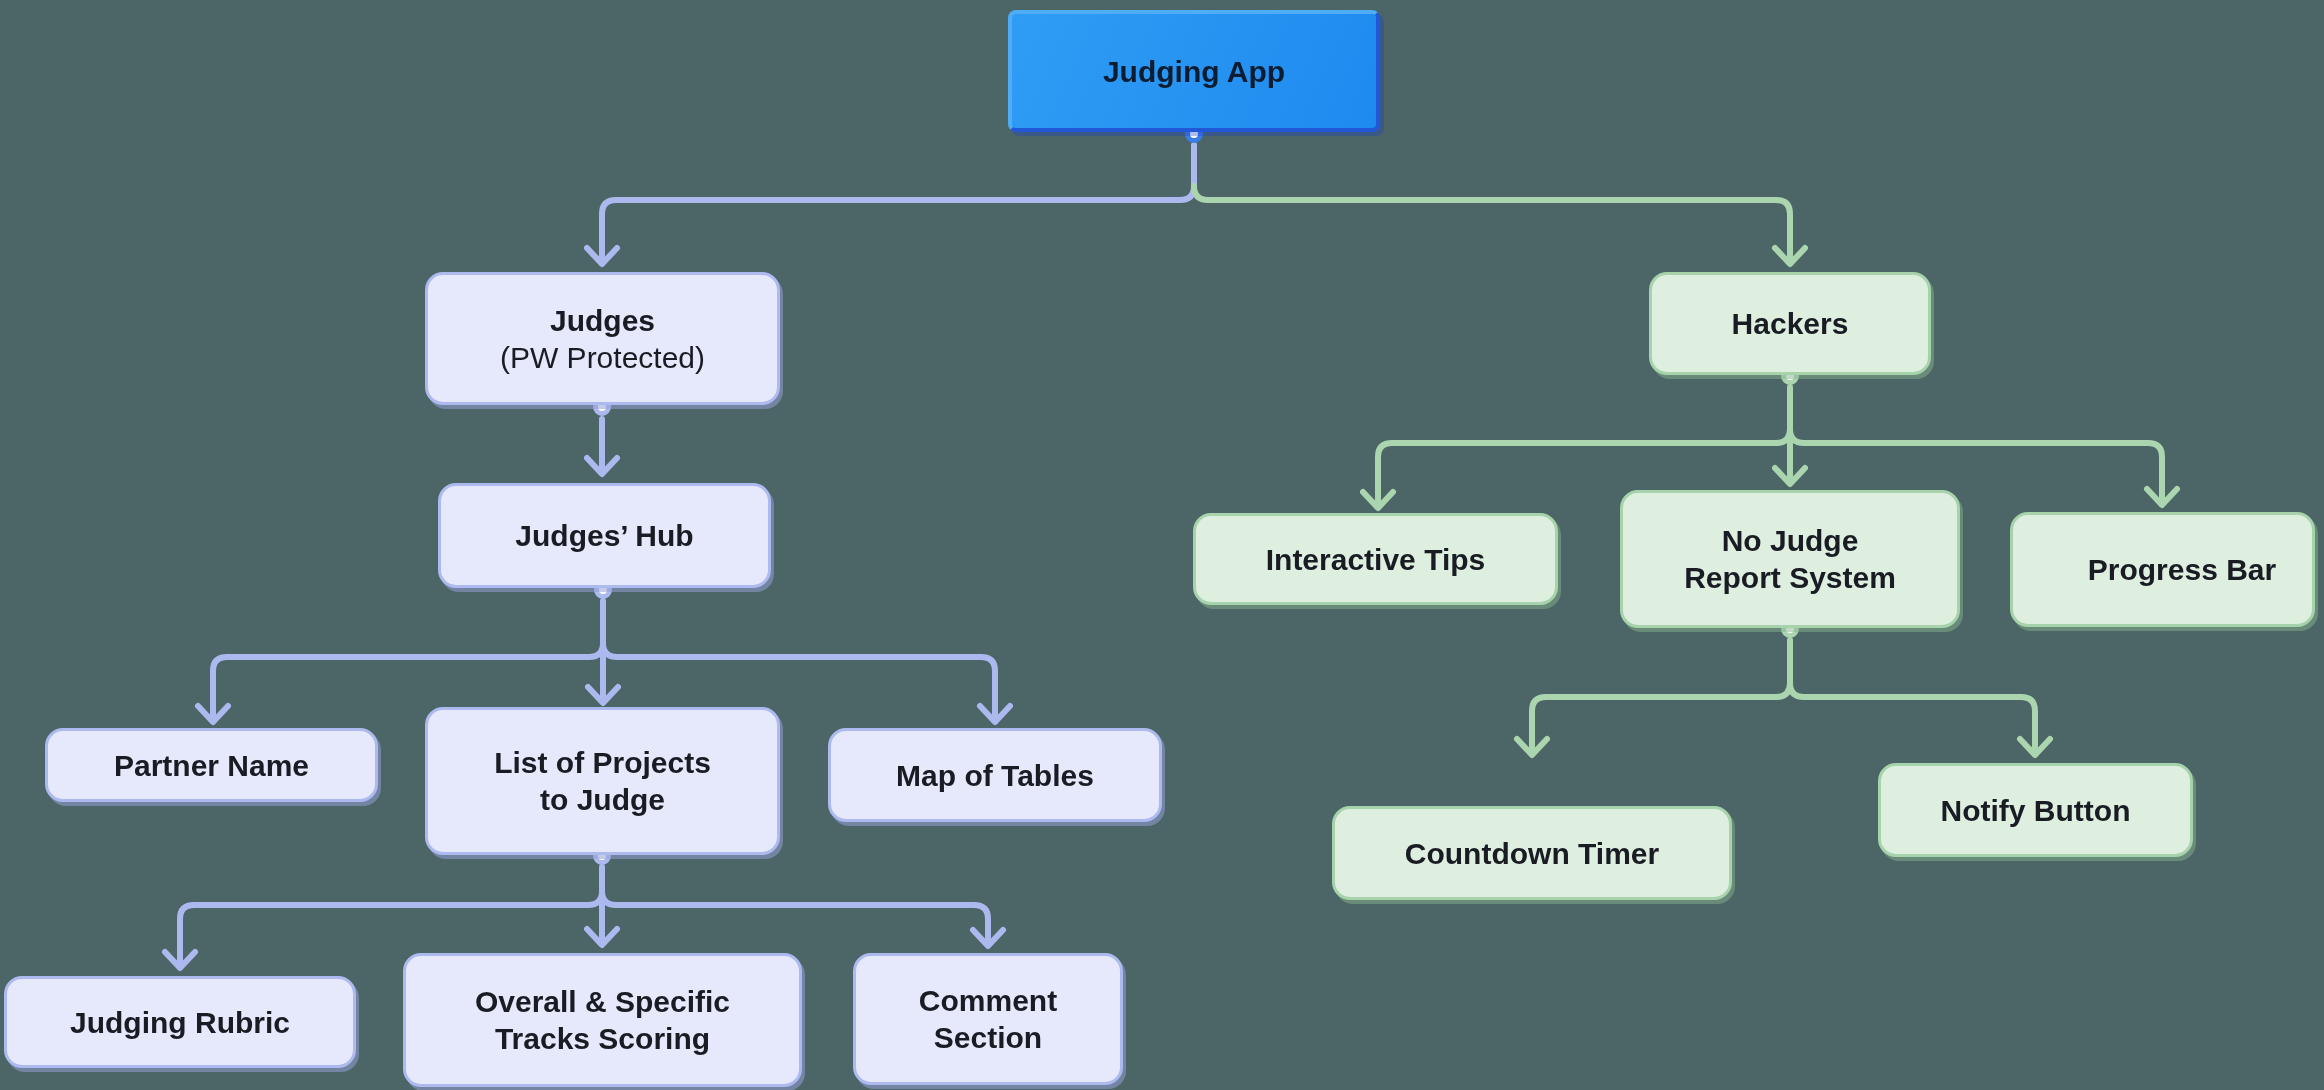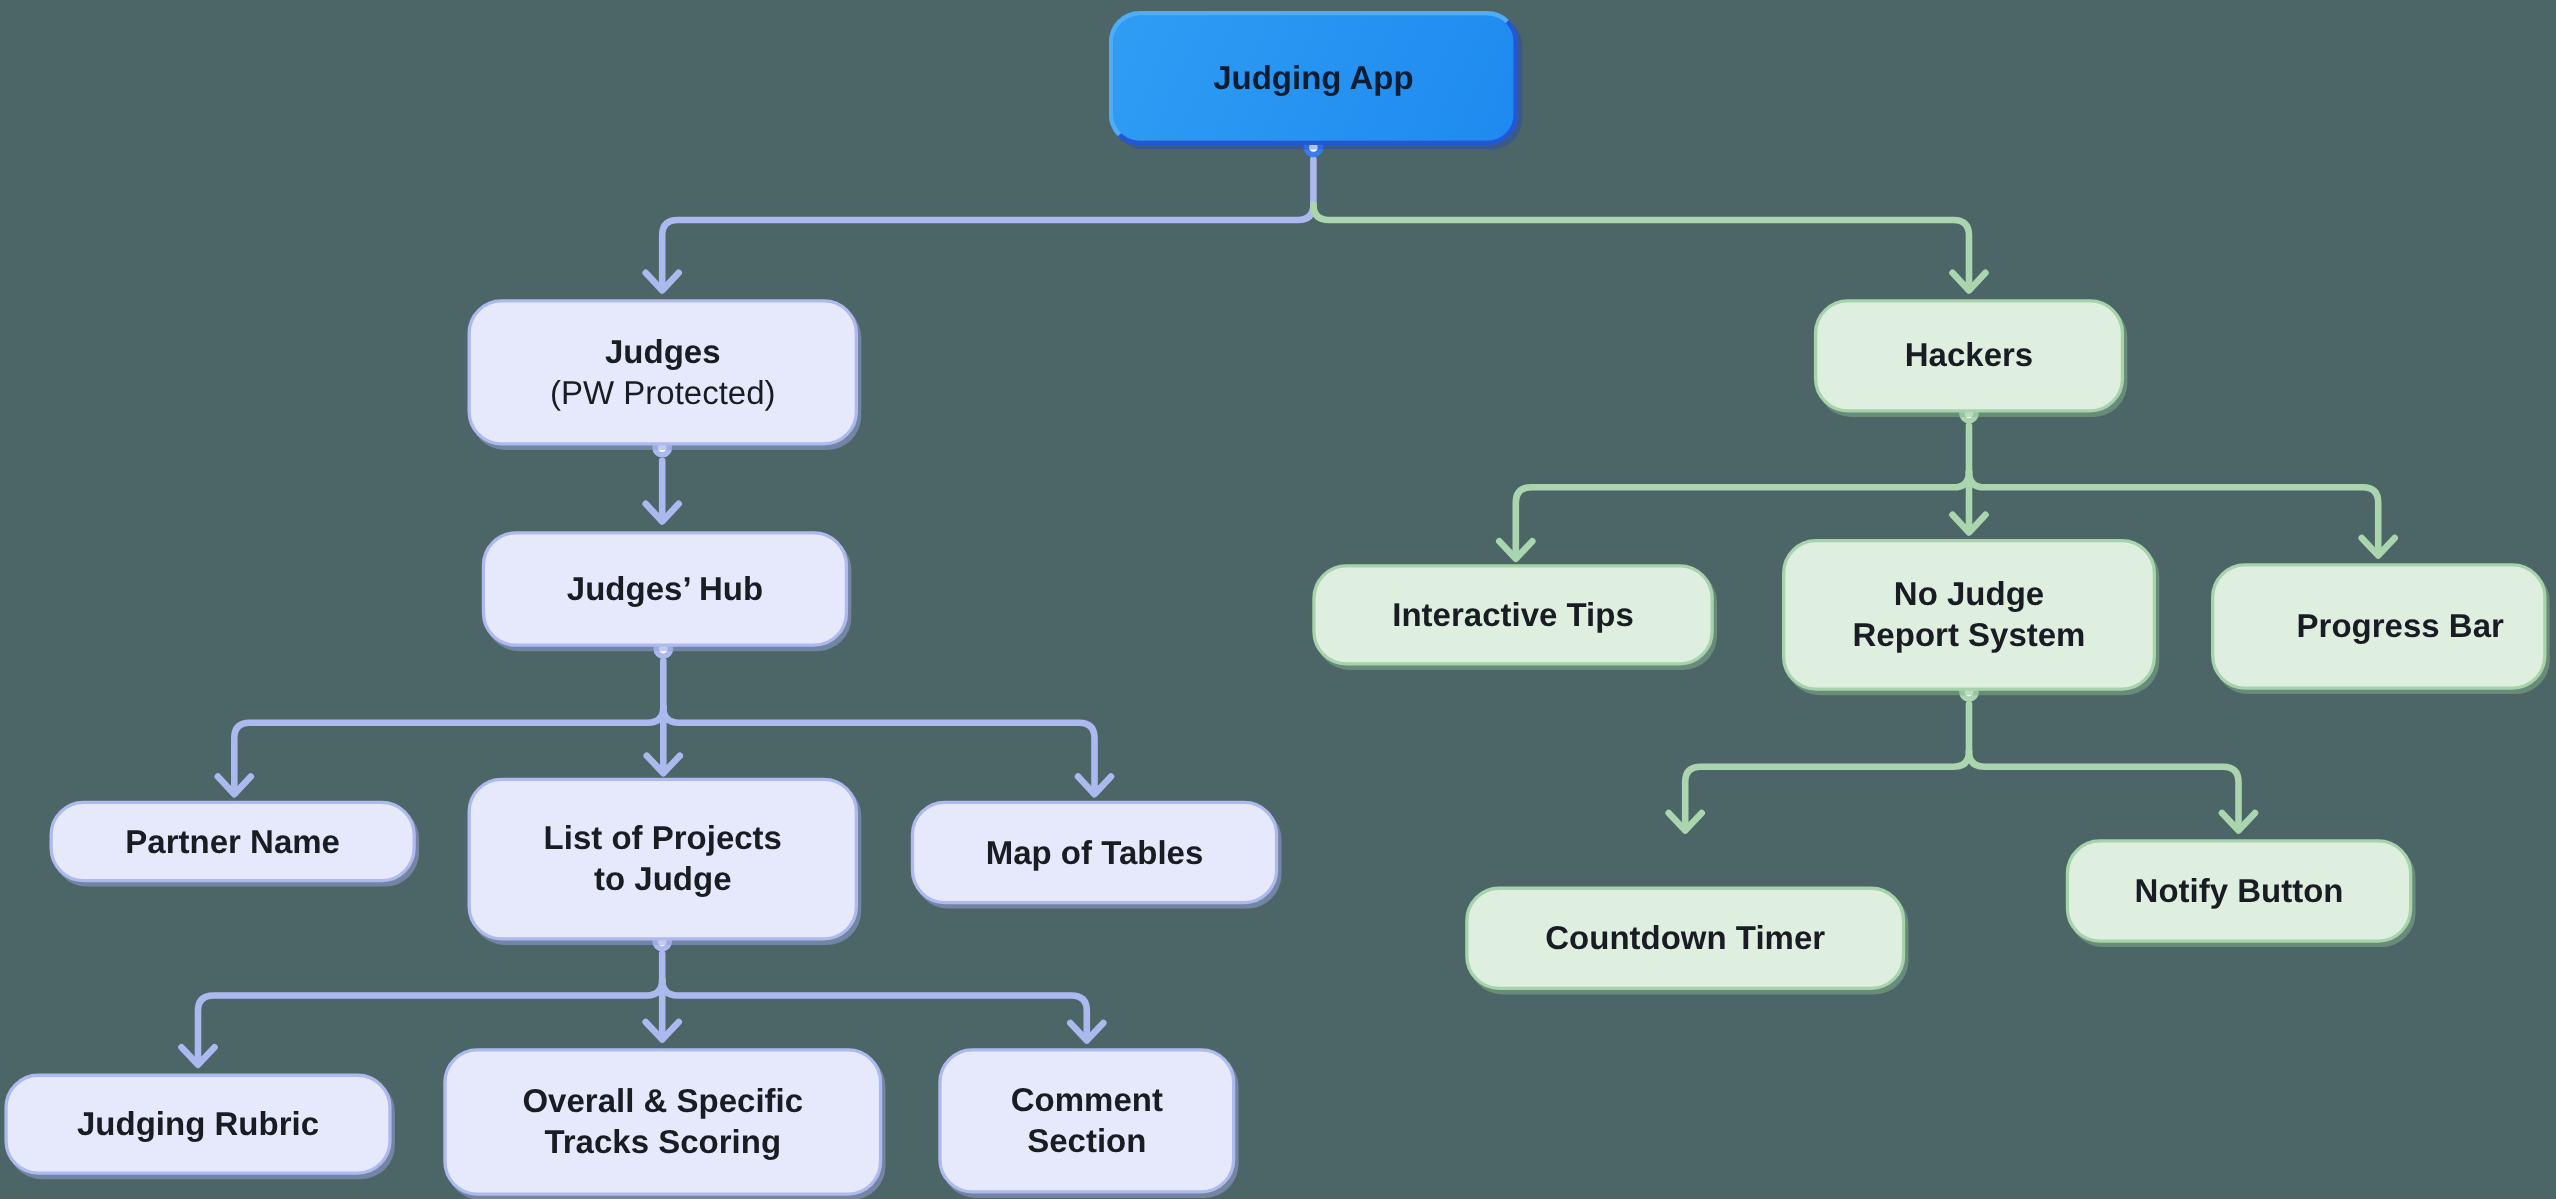--- a/index.html
+++ b/index.html
@@ -17,41 +17,41 @@
   .dot{fill:var(--dot-fill,#fff);stroke-width:5;}
   .dot-lav{stroke:var(--lav-line,#ACB9EF);}
   .dot-green{stroke:var(--green-line,#ABD5AF);}
   .dot-blue{stroke:var(--dot-ring-blue,#3B7DE8);}
   .node{
     position:absolute;
     display:flex;flex-direction:column;align-items:center;justify-content:center;
     text-align:center;box-sizing:border-box;
     font-size:30px;font-weight:700;line-height:37px;
     color:var(--node-text,#1A1C24);
-    border-radius:31px;
+    border-radius:18px;
   }
   .node .line{display:block;}
   .node .sub{font-weight:400;}
   .lav{
     background:var(--lav-fill,#E6E9FB);
     border:3px solid var(--lav-border,#ADBAEF);
     box-shadow:3px 4px 0 rgba(148,160,214,.55);
   }
   .green{
     background:var(--green-fill,#DEEFE0);
     border:3px solid var(--green-border,#A6D3AB);
     box-shadow:3px 4px 0 rgba(134,180,141,.5);
   }
   .root{
     background:linear-gradient(115deg,var(--root-grad-a,#2F9DF4),var(--root-grad-b,#1E8AF0));
     border:4px solid;
     border-color:var(--root-border-light,#4FADF6) var(--root-border-dark,#2257D8) var(--root-border-dark,#2257D8) var(--root-border-light,#4FADF6);
     box-shadow:4px 4px 0 rgba(27,70,200,.35);
     color:var(--root-text,#0D1D31);
-    border-radius:28px;
+    border-radius:8px;
   }
 </style>
 </head>
 <body>
 
 <div class="canvas">
 
   <svg class="edges" viewBox="0 0 2324 1090">
 
     <path class="e-lav" d="M1194 145 L1194 186"></path>

